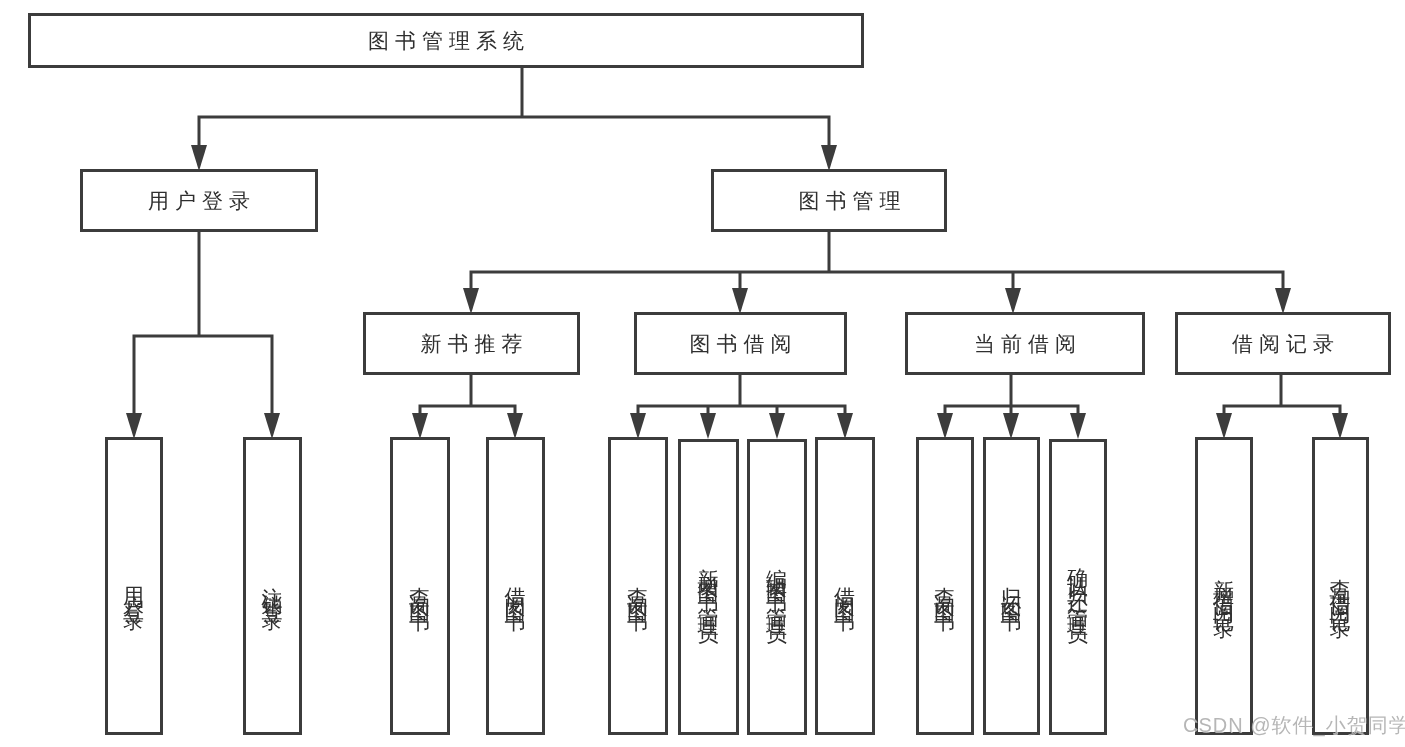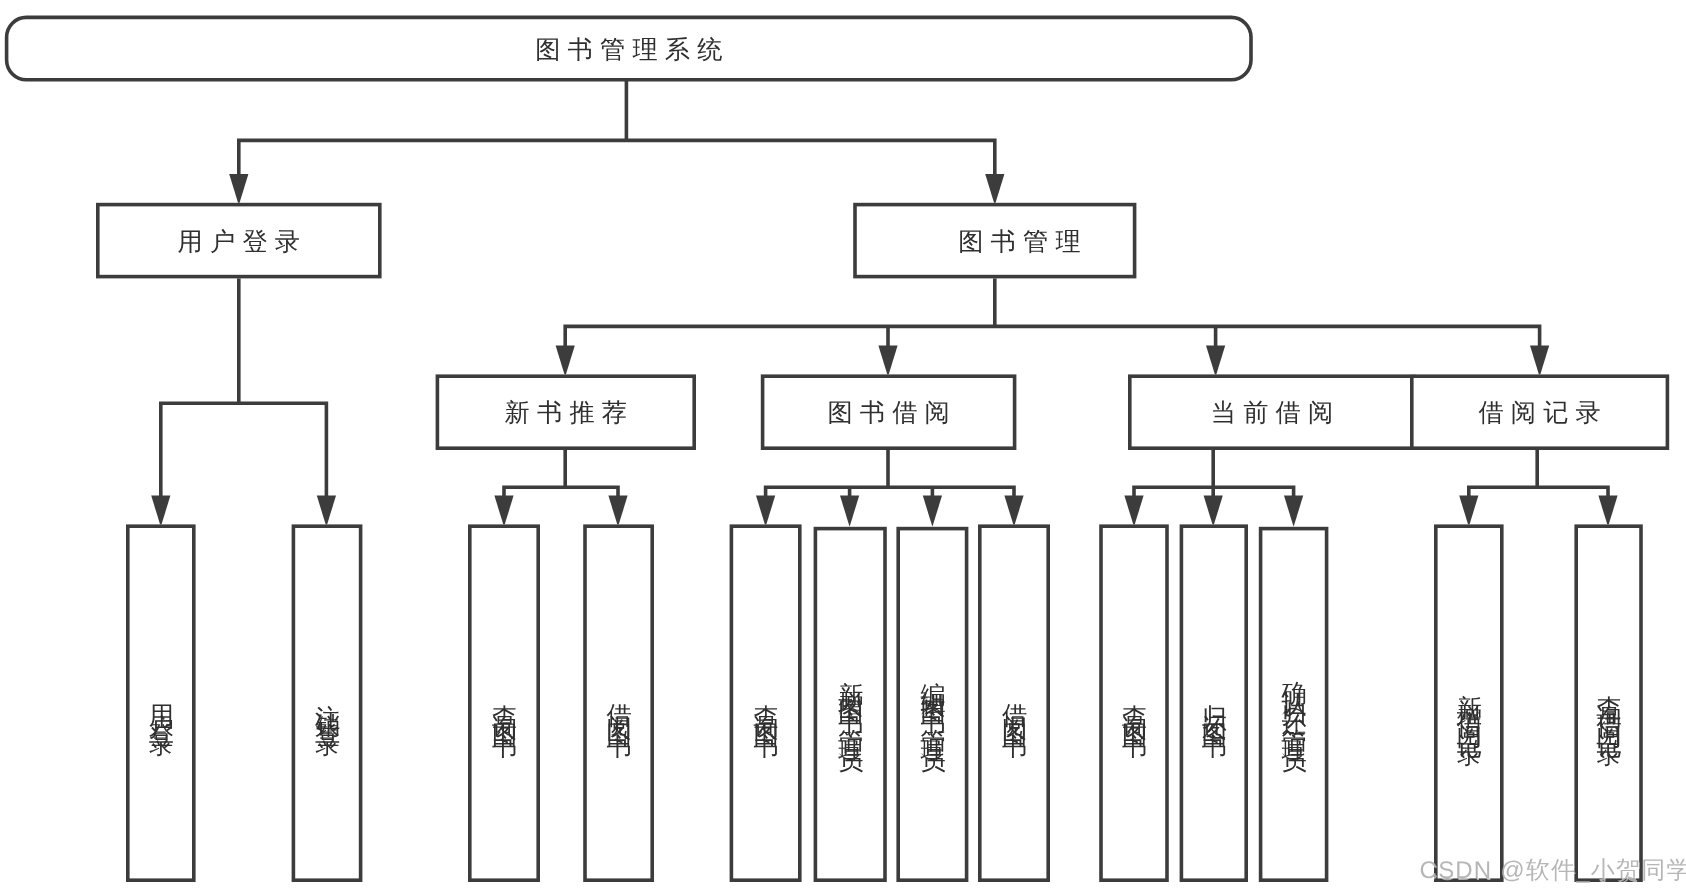--- a/index.html
+++ b/index.html
@@ -90,28 +90,28 @@
       <polygon points="769,413 785,413 777,439"></polygon>
       <polygon points="837,413 853,413 845,439"></polygon>
       <polygon points="937,413 953,413 945,439"></polygon>
       <polygon points="1003,413 1019,413 1011,439"></polygon>
       <polygon points="1070,413 1086,413 1078,439"></polygon>
       <polygon points="1216,413 1232,413 1224,439"></polygon>
       <polygon points="1332,413 1348,413 1340,439"></polygon>
     </g>
   </svg>
 
-  <div class="node" style="left:4px; top:13px; width:1040px; height:55px;border-radius:18px;">图书管理系统</div>
+  <div class="node" style="left:28px; top:13px; width:836px; height:55px;">图书管理系统</div>
 
   <div class="node" style="left:80px; top:169px; width:238px; height:63px;">用户登录</div>
   <div class="node" style="left:711px; top:169px; width:236px; height:63px;padding-left:41px;">图书管理</div>
 
   <div class="node" style="left:634px; top:312px; width:213px; height:63px;">图书借阅</div>
   <div class="node" style="left:363px; top:312px; width:217px; height:63px;">新书推荐</div>
-  <div class="node" style="left:940px; top:312px; width:240px; height:63px;">当前借阅</div>
+  <div class="node" style="left:905px; top:312px; width:240px; height:63px;">当前借阅</div>
   <div class="node" style="left:1175px; top:312px; width:216px; height:63px;">借阅记录</div>
 
   <div class="node vert" style="left:105px; top:437px; width:58px; height:298px;">用户登录</div>
   <div class="node vert" style="left:243px; top:437px; width:59px; height:298px;">注销登录</div>
 
   <div class="node vert" style="left:390px; top:437px; width:60px; height:298px;">查询图书</div>
   <div class="node vert" style="left:486px; top:437px; width:59px; height:298px;">借阅图书</div>
 
   <div class="node vert" style="left:608px; top:437px; width:60px; height:298px;">查询图书</div>
   <div class="node vert" style="left:678px; top:439px; width:61px; height:296px;">新增图书（管理员）</div>

